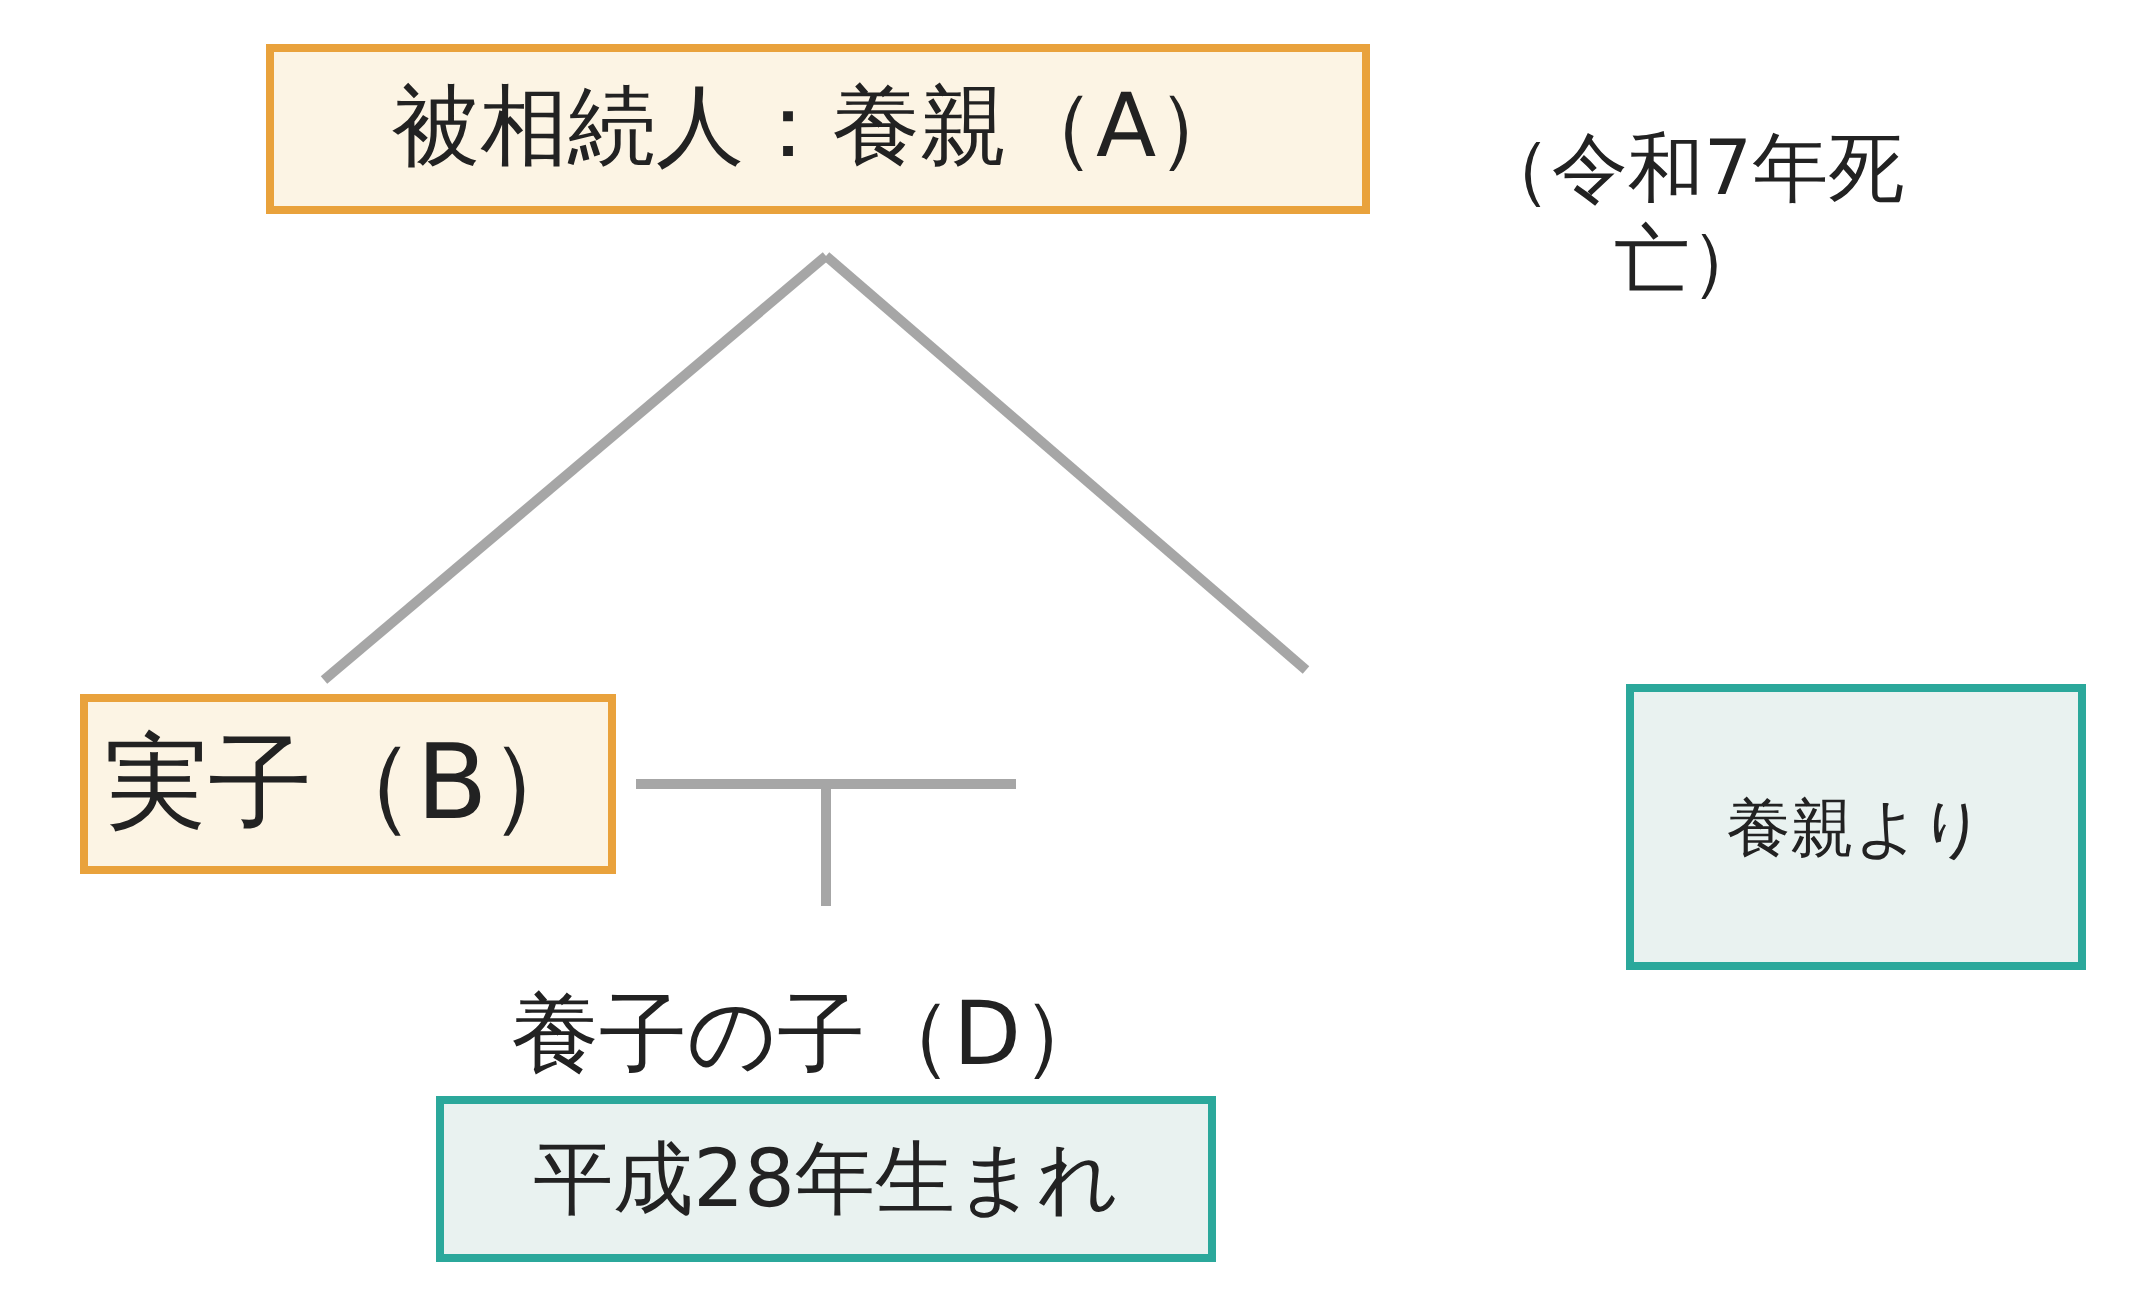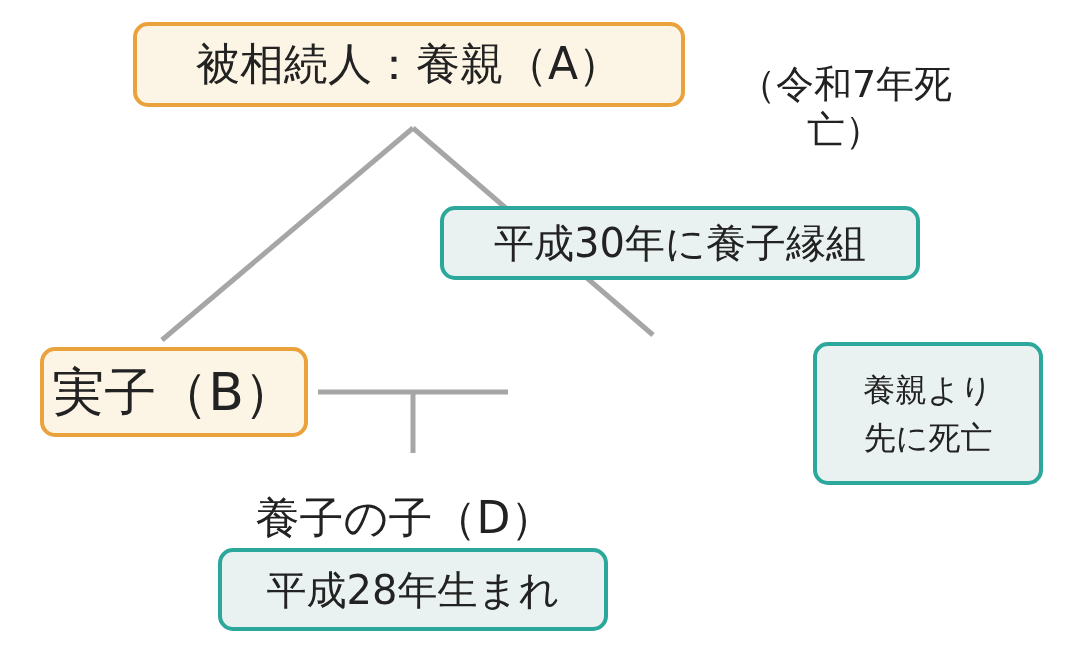--- a/index.html
+++ b/index.html
@@ -30,21 +30,20 @@
   }
   .node {
     position: absolute;
     box-sizing: border-box;
     display: flex;
     align-items: center;
     justify-content: center;
     text-align: left;
     z-index: 2;
     line-height: 1.2;
-    border-radius: 15px;
   }
   .orange-box {
     border: 4px solid var(--orange-border, #E9A23C);
     background: var(--orange-fill, #FCF4E4);
   }
   .teal-box {
     border: 4px solid var(--teal-border, #2BA89B);
     background: var(--teal-fill, #E9F2F0);
   }
   .plain-label {
@@ -78,32 +77,28 @@
   </svg>
 
   <div id="box-decedent" class="node orange-box">
     <span>被相続人：養親（A）</span>
   </div>
 
   <div id="note-death-year" class="plain-label">
     <span>（令和7年死亡）</span>
   </div>
 
-  <div id="box-adoption" class="node teal-box">
-    <span>平成30年に養子縁組</span>
-  </div>
 
   <div id="box-child-b" class="node orange-box">
     <span>実子（B）</span>
   </div>
 
 
   <div id="box-predeceased" class="node teal-box">
     <span>養親より</span>
-    <span>先に死亡</span>
   </div>
 
   <div id="label-grandchild" class="plain-label">
     <span>養子の子（D）</span>
   </div>
 
   <div id="box-birth" class="node teal-box">
     <span>平成28年生まれ</span>
   </div>
 

